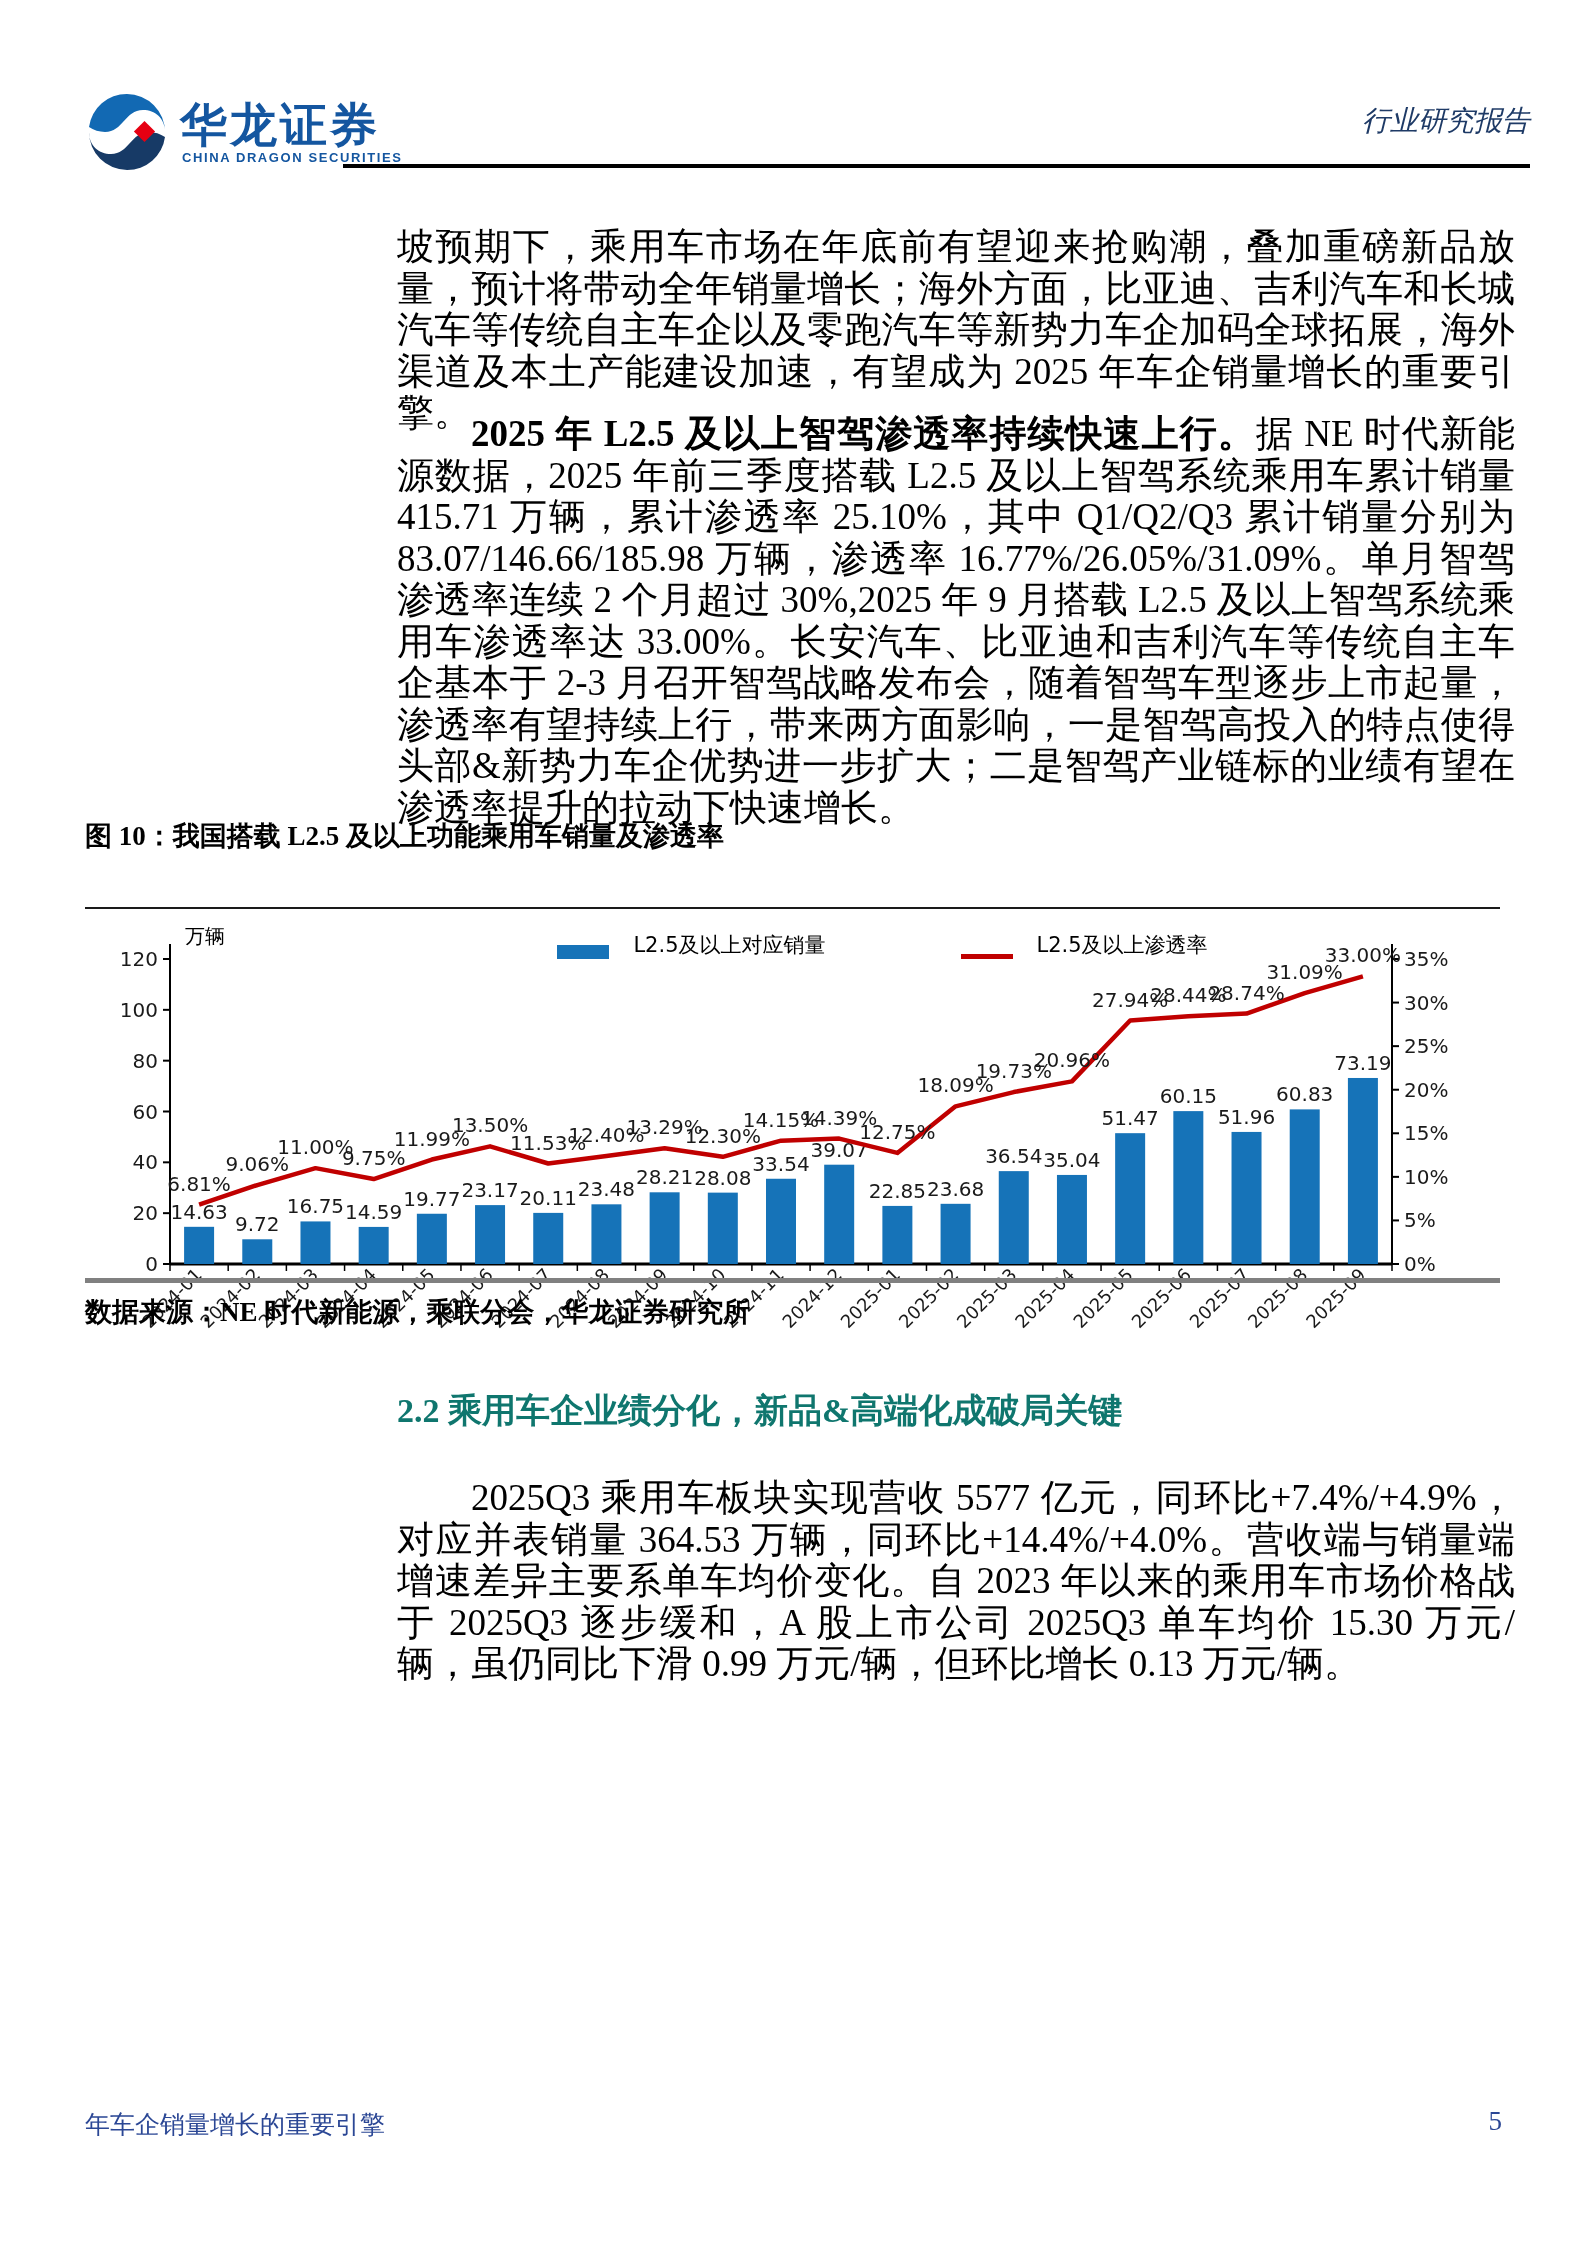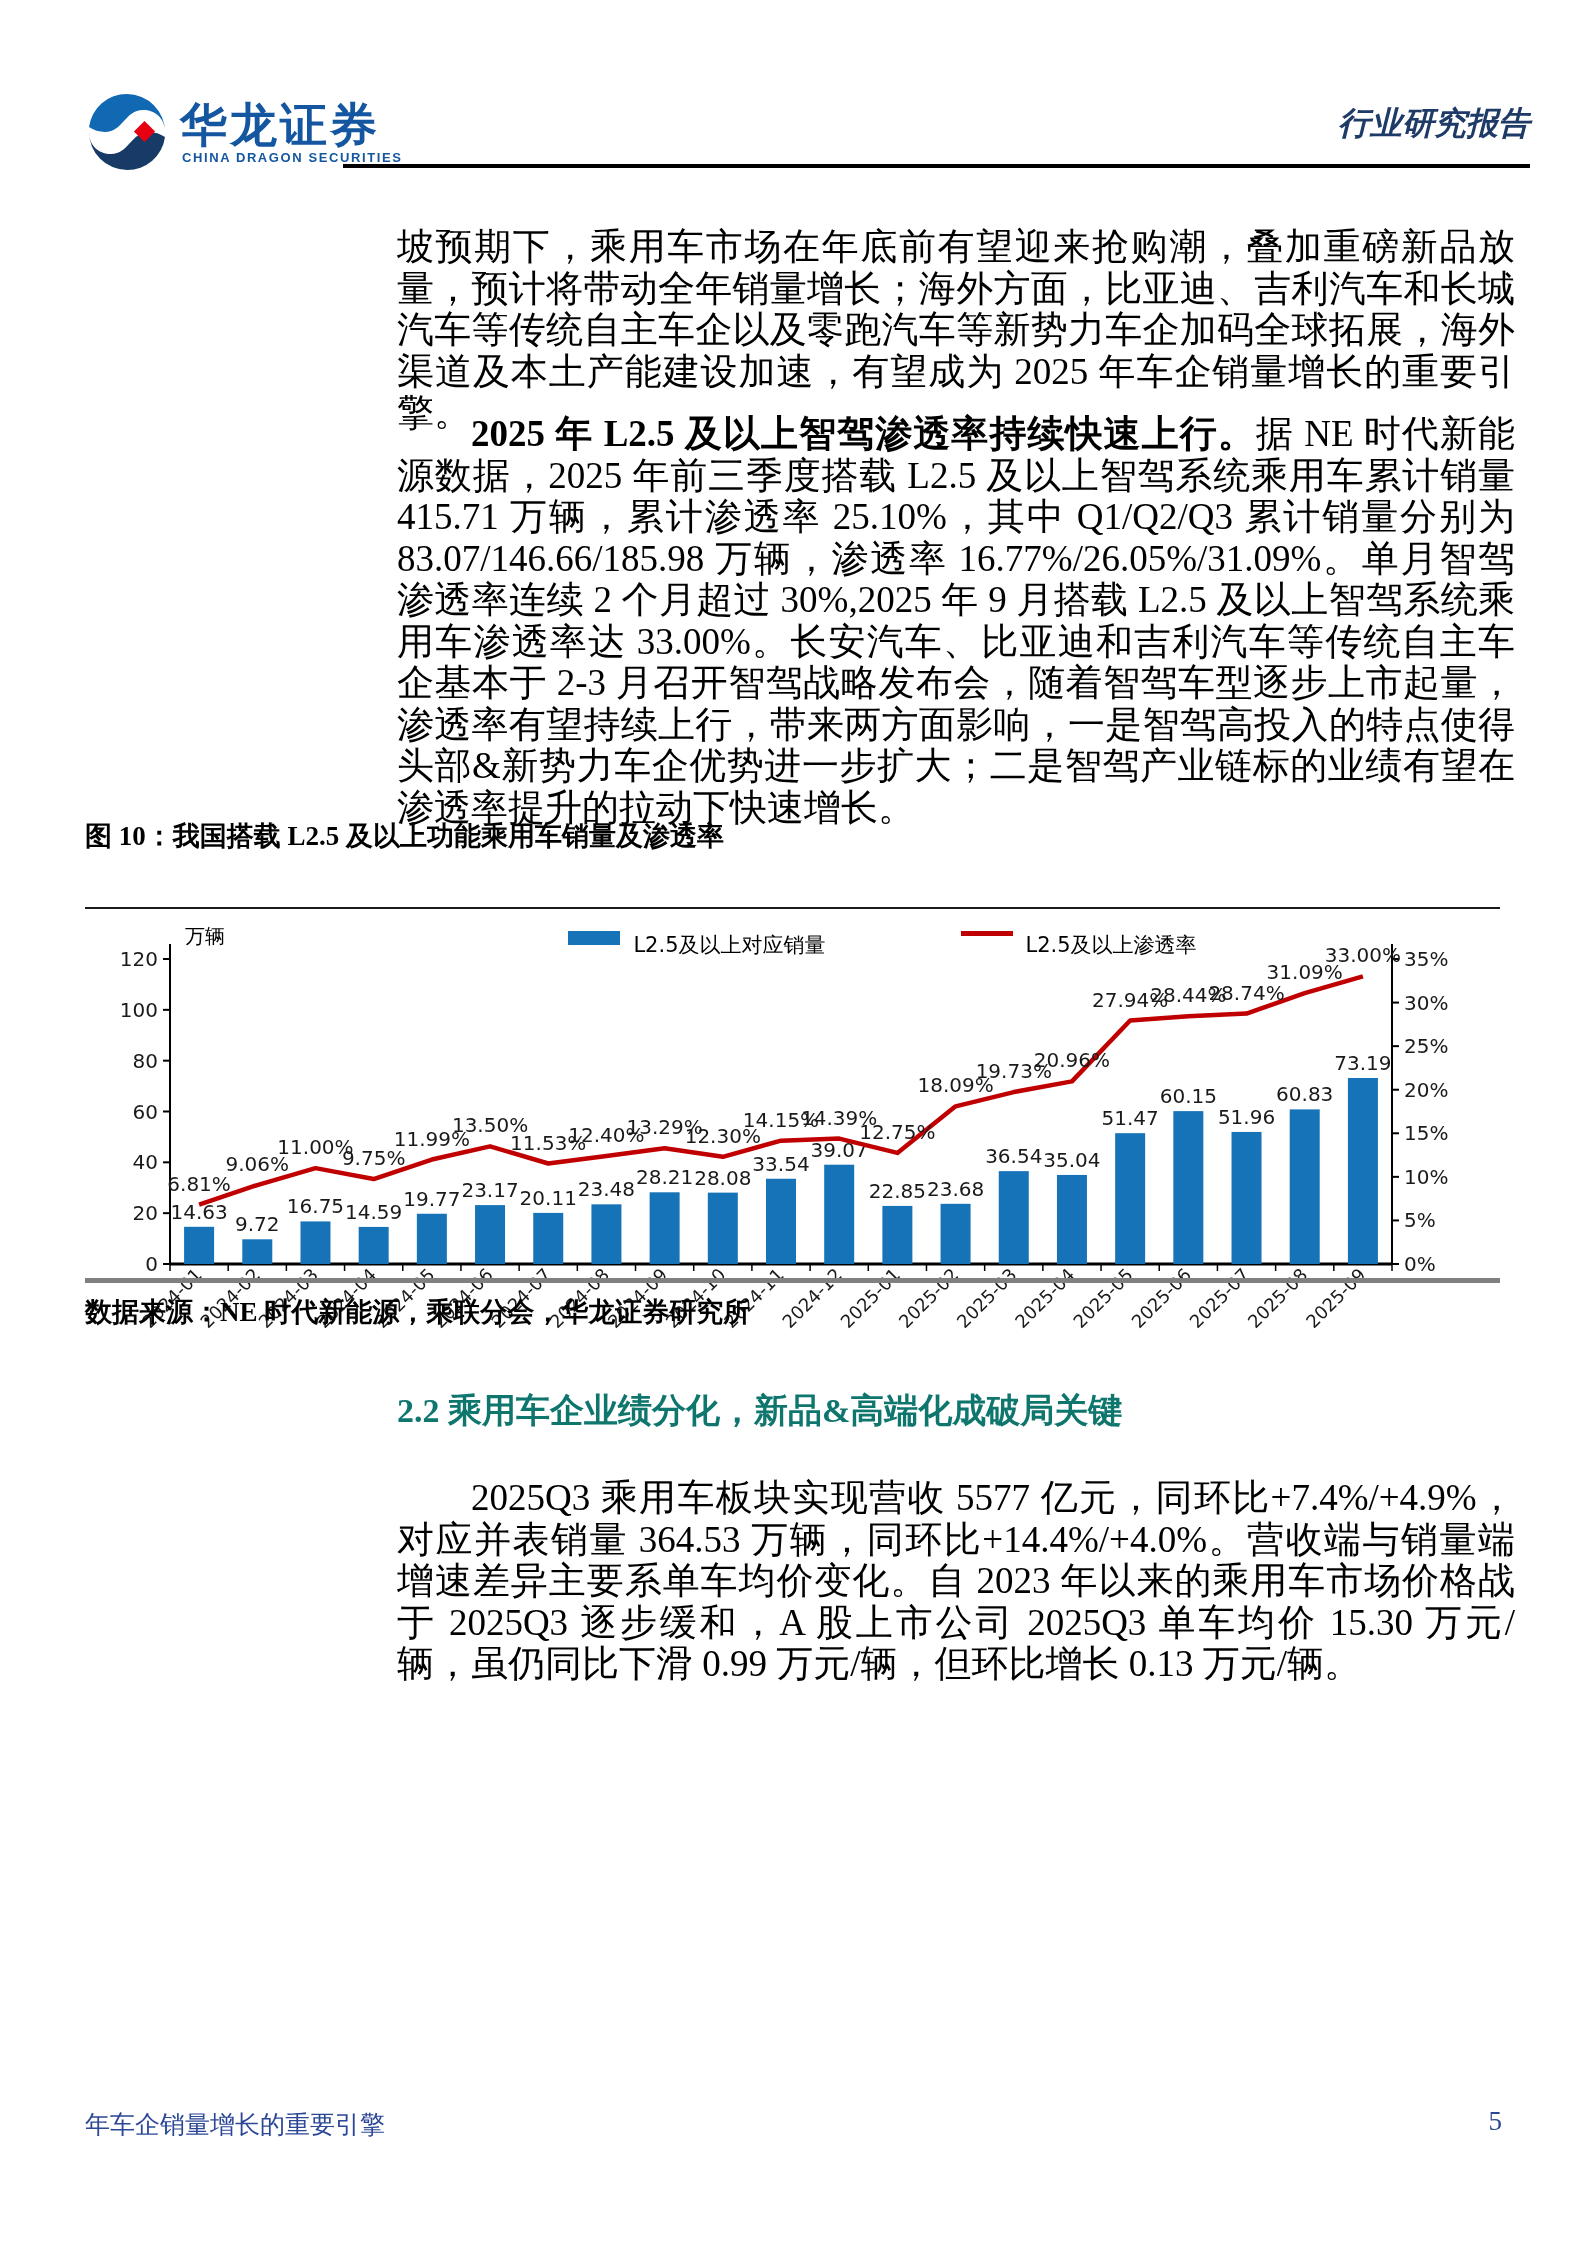--- a/index.html
+++ b/index.html
@@ -13,21 +13,21 @@
   .logo-mark { position:absolute; left:85px; top:90px; width:84px; height:84px; }
   .brand-cn {
     position:absolute; left:180px; top:94px; font-size:47px; font-weight:bold;
     color:#1456a0; letter-spacing:3px; font-family:"Liberation Sans","DejaVu Sans",sans-serif;
   }
   .brand-en {
     position:absolute; left:182px; top:150px; font-size:13px; font-weight:bold;
     color:#1456a0; letter-spacing:1.6px; font-family:"Liberation Sans","DejaVu Sans",sans-serif;text-align:right;
   }
   .report-type {
-    position:absolute; right:57px; top:102px; font-size:32px; font-weight:bold;
+    position:absolute; right:57px; top:102px; font-size:28px; font-weight:normal;
     font-style:italic; color:#1e3a66;
   }
   .header-rule { position:absolute; left:343px; top:164px; width:1187px; height:4px; background:#000; }
   
   .para {
     position:absolute; left:397px; width:1118px; font-size:37px; line-height:41.5px;
     text-align:justify; color:#000;
   }
   .para .lead { font-weight:bold; }
   .indent { text-indent:2em; }
@@ -42,21 +42,21 @@
   }
   .chart-box svg { position:absolute; left:0; top:0; overflow:visible; }
   .chart-box svg text { font-family:"DejaVu Sans","Liberation Sans",sans-serif; fill:#1a1a1a; }
   .unit-label { position:absolute; left:100px; top:14px; font-size:20px;
     font-family:"DejaVu Sans",sans-serif; }
   .chart-legend {
     position:absolute; top:22px; left:90px; width:100%; display:flex;
     justify-content:center; gap:135px; font-size:21px;
     font-family:"DejaVu Sans",sans-serif; align-items:center;
   }
-  .legend-item { display:flex; align-items:flex-start; gap:13px; }
+  .legend-item { display:flex; align-items:flex-end; gap:24px; }
   .swatch-bar { width:52px; height:14px; background:#1673b8; }
   .swatch-line { width:52px; height:5px; background:#c00000; }
   .chart-bottom-rule { position:absolute; left:85px; top:1278px; width:1415px; height:5px; background:#808080; }
   .fig-source { position:absolute; left:85px; top:1294px; font-size:27px; font-weight:bold; }
   
   .footer-disclaimer { position:absolute; left:85px; top:2108px; font-size:25px; color:#2b4795; }
   .footer-page { position:absolute; right:85px; top:2106px; font-size:27px; color:#2b4795; }
 </style>
 </head>
 <body>

